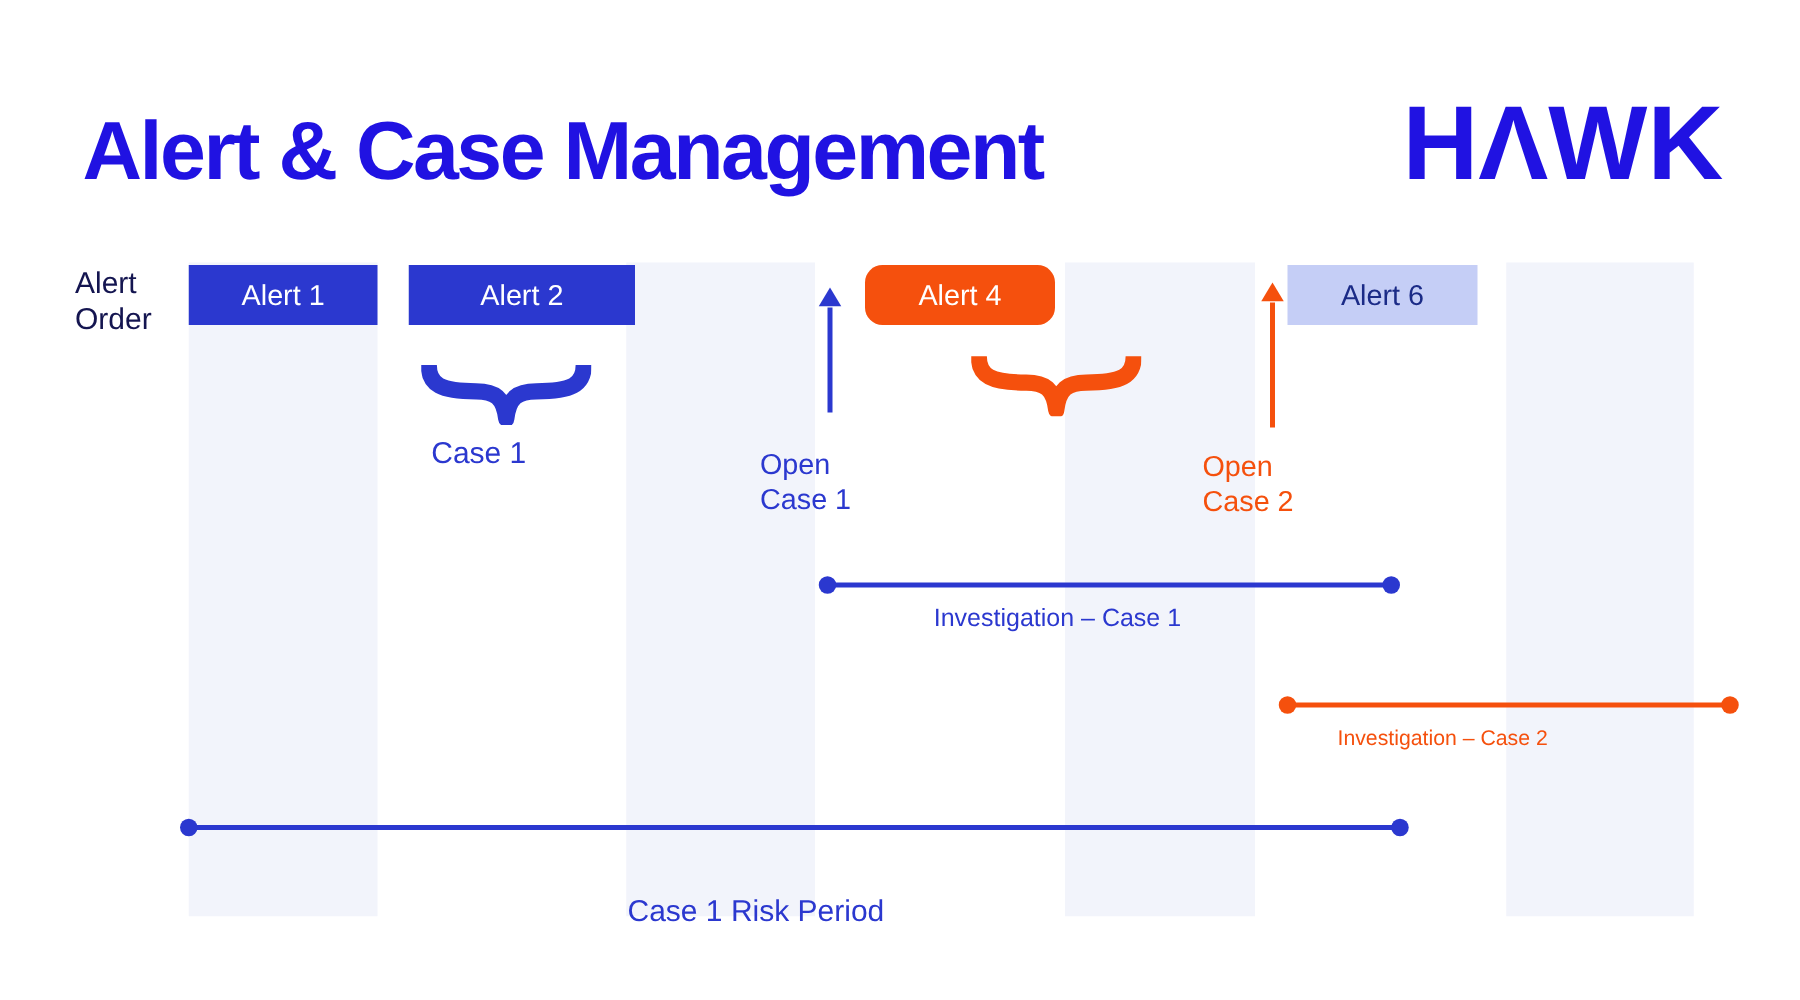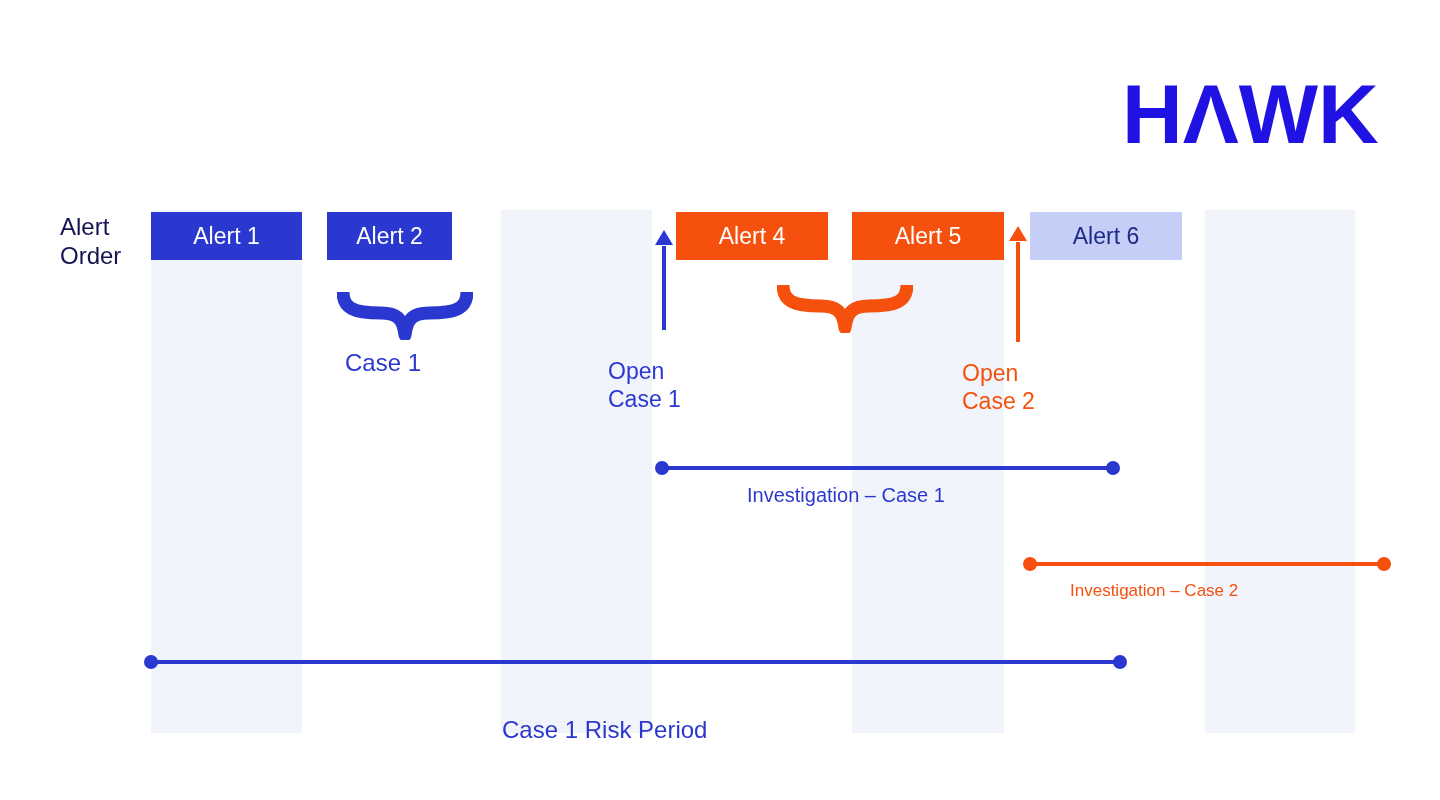--- a/index.html
+++ b/index.html
@@ -41,23 +41,23 @@
   
   .alert-box{
     position:absolute;top:212px;height:48px;
     display:flex;align-items:center;justify-content:center;
     font-size:23px;color:#fff;
   }
   .alert-box.blue{background:var(--primary-blue);}
   .alert-box.orange{background:var(--orange);}
   .alert-box.light{background:var(--light-periwinkle);color:var(--alert6-text);}
   .a1{left:151px;width:151px;}
-  .a2{left:327px;width:125px;}
+  .a2{left:327px;width:181px;}
   .a3{left:501px;width:151px;}
-  .a4{left:676px;width:152px;}
+  .a4{left:692px;width:152px;border-radius:14px;}
   .a5{left:852px;width:152px;}
   .a6{left:1030px;width:152px;}
   
   .brace{position:absolute;width:136px;height:52px;}
   .brace.blue-brace{left:337px;top:288px;color:var(--primary-blue);}
   .brace.orange-brace{left:777px;top:281px;color:var(--orange);}
   .brace svg{display:block;width:100%;height:100%;}
   
   .lbl{position:absolute;font-size:23px;text-align:left;}
   .lbl.blue{color:var(--primary-blue);}
@@ -95,31 +95,31 @@
 </head>
 <body>
 
 <div class="canvas">
 
   <div class="band b1"></div>
   <div class="band b2"></div>
   <div class="band b3"></div>
   <div class="band b4"></div>
 
+  <div class="title">Alert &amp; Case Management</div>
   <div class="logo">HΛWK</div>
 
   <div class="axis-label">
     <div>Alert</div>
     <div>Order</div>
   </div>
 
   <div class="alert-box blue a1">Alert 1</div>
   <div class="alert-box blue a2">Alert 2</div>
   <div class="alert-box orange a4">Alert 4</div>
-  <div class="alert-box orange a5">Alert 5</div>
   <div class="alert-box light a6">Alert 6</div>
 
   <div class="brace blue-brace">
     <svg viewBox="0 0 136 52">
       <path d="M 6,4 C 6,20 16,25 44,25 C 59,25 66,30 68,47 C 70,30 77,25 92,25 C 120,25 130,20 130,4" fill="none" stroke="currentColor" stroke-width="13" stroke-linejoin="round"></path>
     </svg>
   </div>
   <div class="lbl blue case1-brace-label">Case 1</div>
 
   <div class="brace orange-brace">

